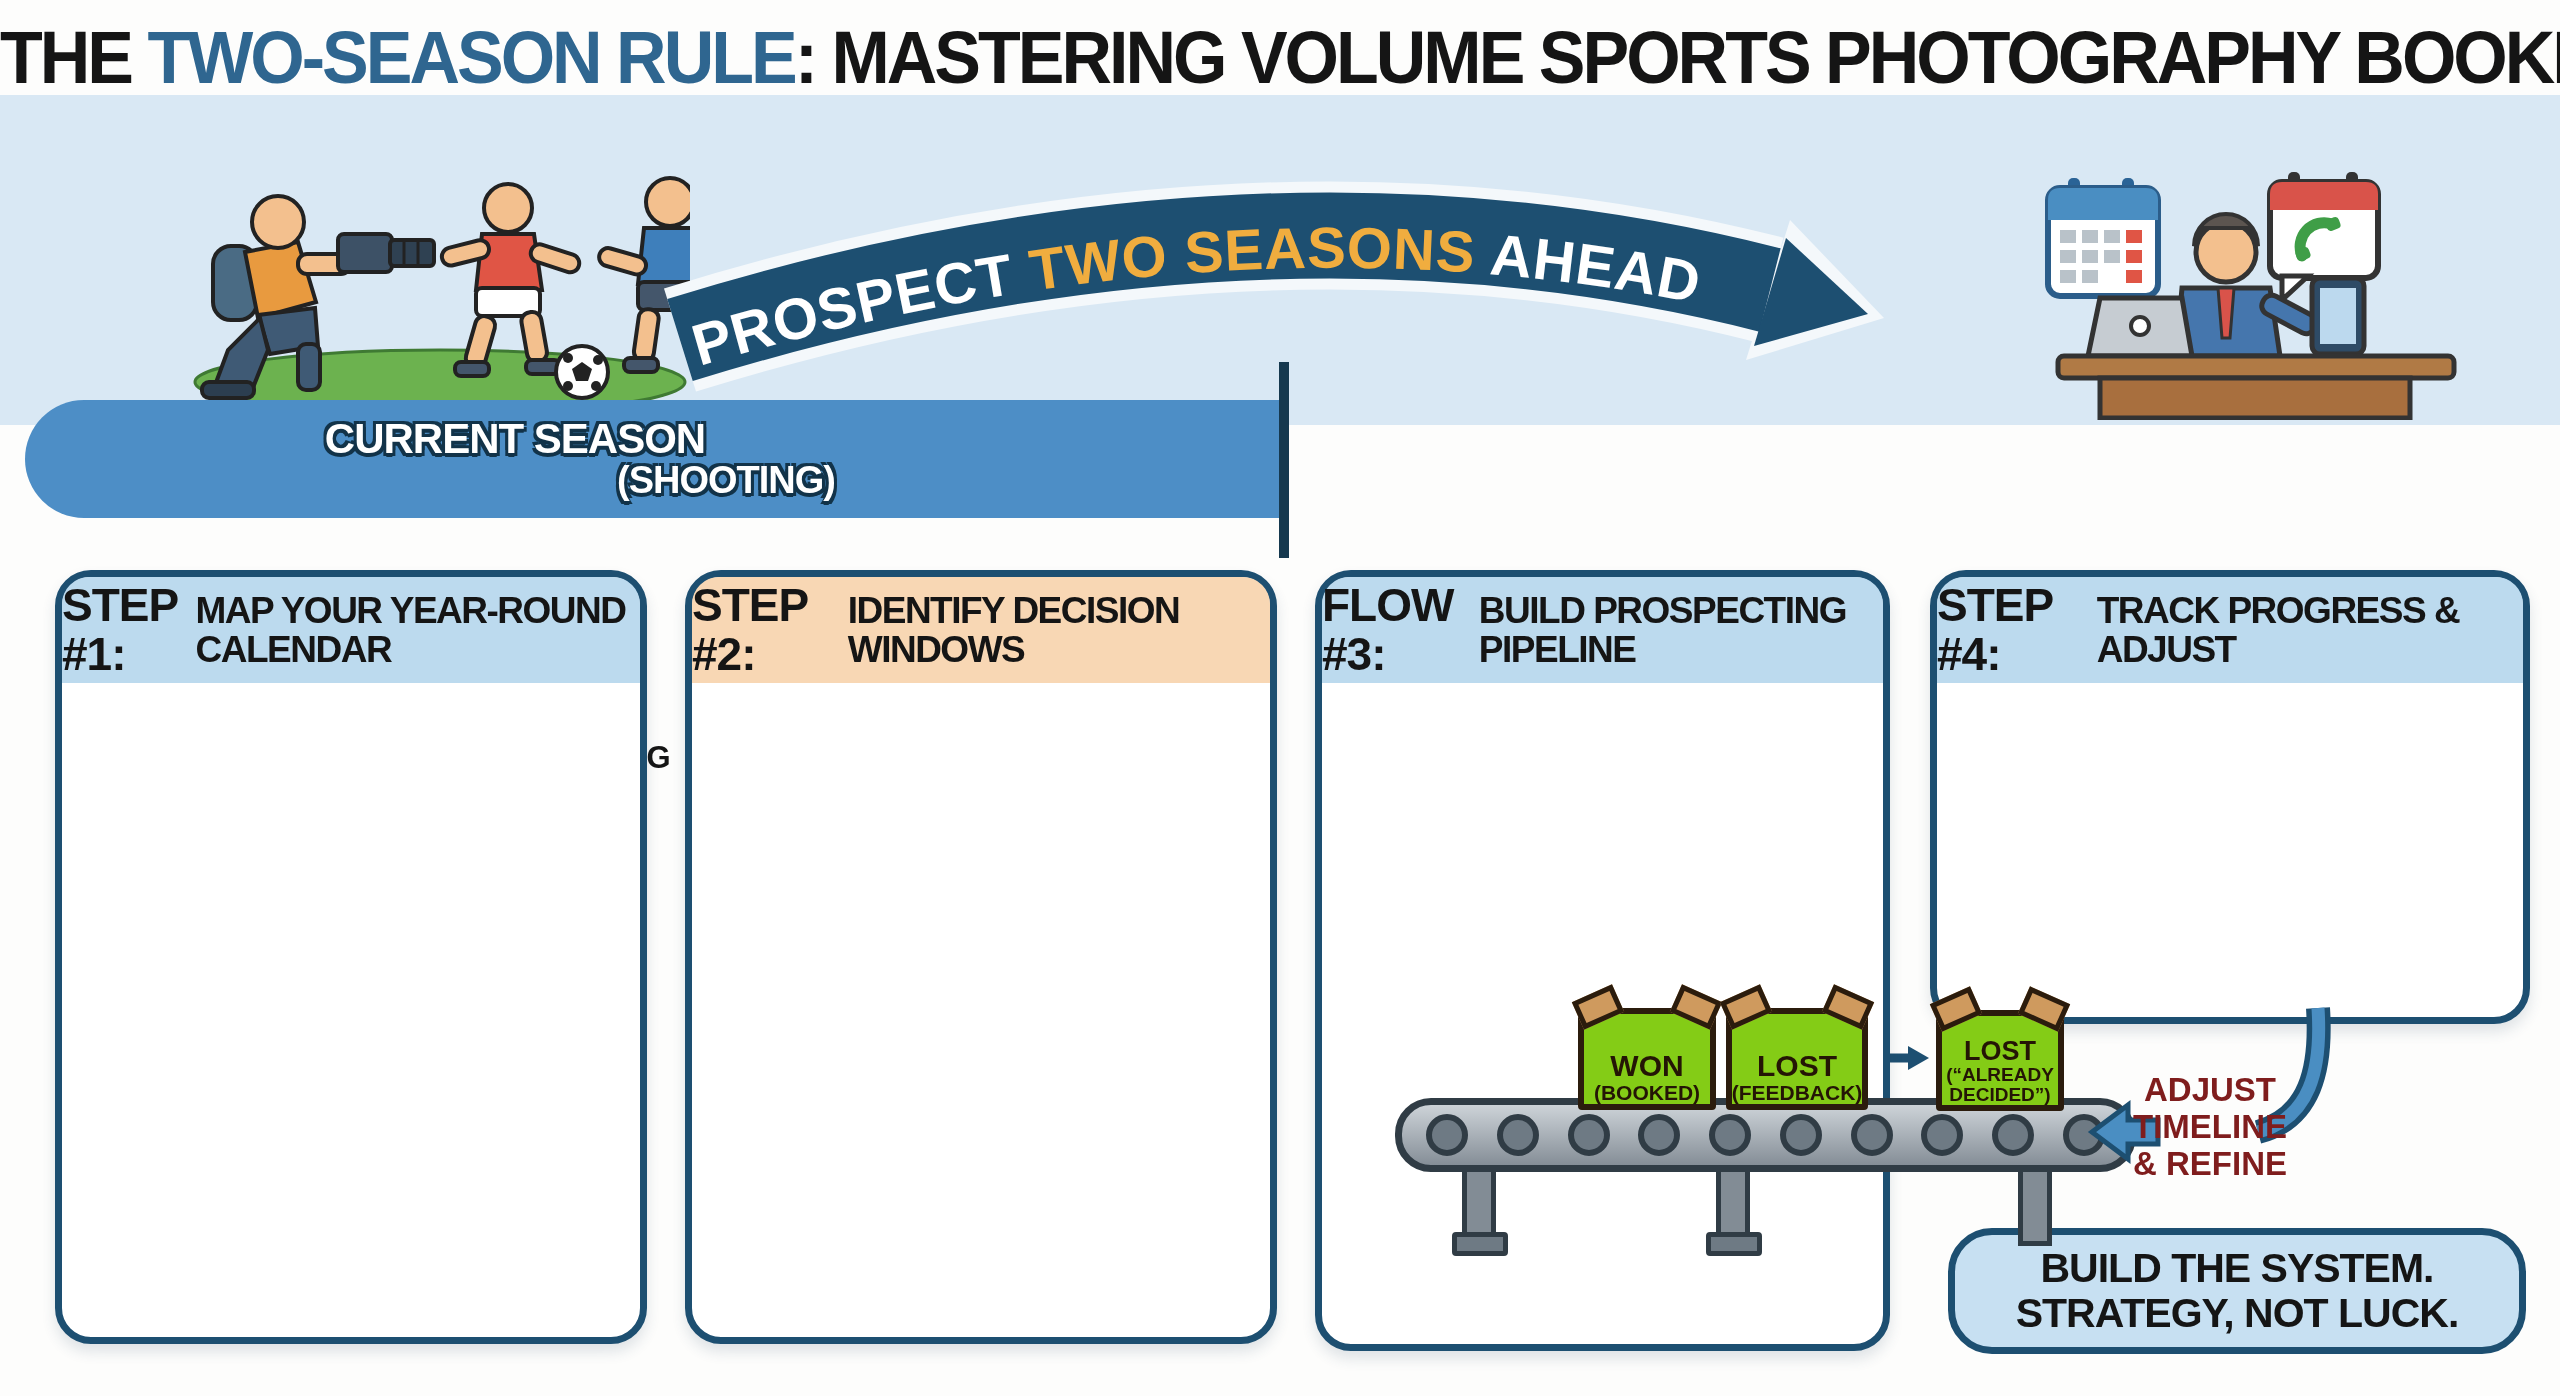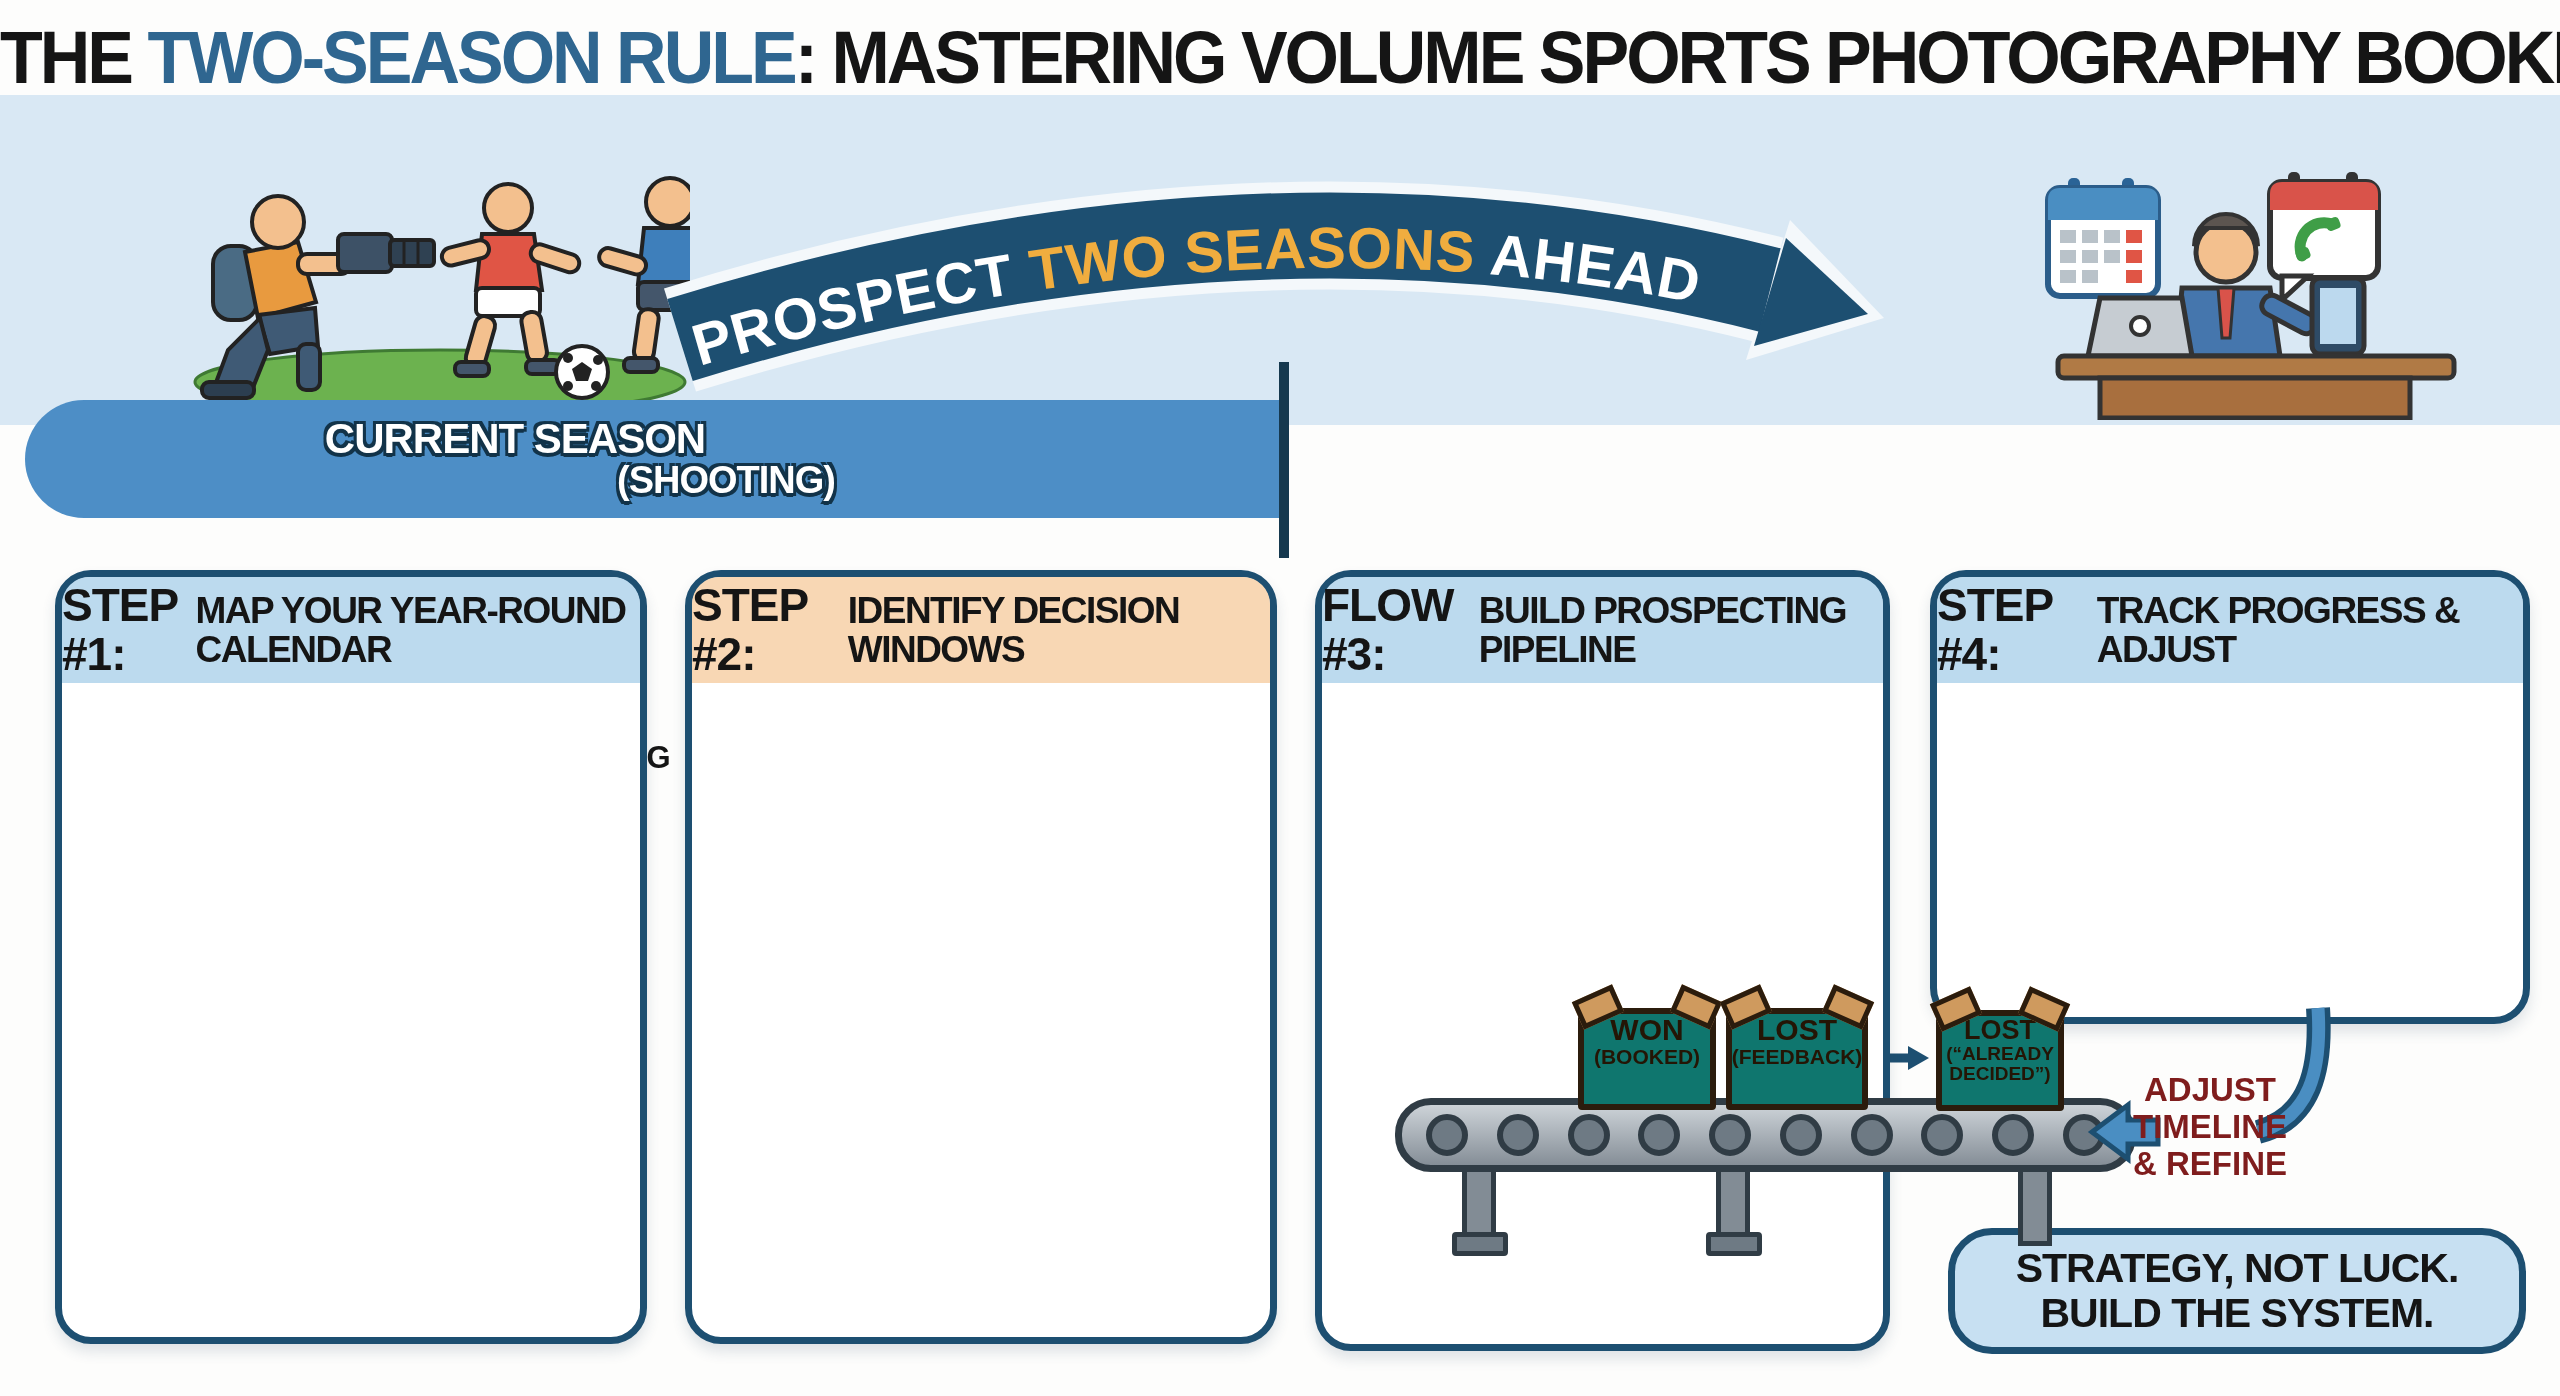--- a/index.html
+++ b/index.html
@@ -49,22 +49,22 @@
   .s2col .t2{font-size:27px;font-weight:800;letter-spacing:-1px;color:#151515;}
   .s2col .icon2{margin-top:16px;}
   .s2col .desc{font-size:26px;font-weight:700;color:#1d1d1d;line-height:1.12;margin-top:12px;text-align:center;}
   .bg-blue{background:#cfe5f4;} .bg-peach{background:#f9ddbd;} .bg-green{background:#d8ead2;}
   .foot{font-size:36px;font-weight:800;letter-spacing:-1px;color:#151515;}
   
   .ftxt{color:#fff;line-height:1.05;text-shadow:1px 2px 2px rgba(0,0,0,.35);}
   .ftxt .a{font-size:29px;font-weight:800;letter-spacing:-1px;}
   .ftxt .b{font-size:21px;font-weight:700;}
   
-  .crate{background:#0f766e;border:6px solid #2b1c0d;border-radius:4px;z-index:6;
-         display:flex;flex-direction:column;align-items:center;justify-content:flex-start;line-height:1.05;}
+  .crate{background:#84cc16;border:6px solid #2b1c0d;border-radius:4px;z-index:6;
+         display:flex;flex-direction:column;align-items:center;justify-content:flex-end;line-height:1.05;}
   .crate .ct{font-size:30px;font-weight:800;color:#241505;}
   .crate .cs{font-size:21px;font-weight:800;color:#241505;}
   .flap{position:absolute;width:34px;height:20px;background:#cf9a5e;border:5px solid #2b1c0d;}
   .flapL{top:-22px;left:-8px;transform:rotate(-24deg);}
   .flapR{top:-22px;right:-8px;transform:rotate(24deg);}
   
   #belt{left:1395px;top:1098px;width:679px;height:60px;background:linear-gradient(#cdd3d8,#858e97);
         border:7px solid #303c45;border-radius:36px;z-index:5;display:flex;align-items:center;
         justify-content:space-between;padding:0 24px;}
   .roller{width:30px;height:30px;border-radius:50%;background:#6e7a84;border:6px solid #303c45;}
@@ -592,17 +592,17 @@
     <path d="M 258 8 C 262 70 250 118 198 132" stroke="#4a8ec2" stroke-width="13" fill="none"></path>
     <polygon points="32,132 68,105 68,120 98,120 98,144 68,144 68,159" fill="#4a8ec2" stroke="#1d4f71" stroke-width="5"></polygon>
   </svg>
   <div class="abs ctr" id="adjust-text">
     <div>ADJUST</div>
     <div>TIMELINE</div>
     <div>&amp; REFINE</div>
   </div>
 
   <div class="abs" id="strategy-box">
+    <div>BUILD THE SYSTEM.</div>
     <div>STRATEGY, NOT LUCK.</div>
-    <div>BUILD THE SYSTEM.</div>
   </div>
 
 </div>
 
 </body></html>

